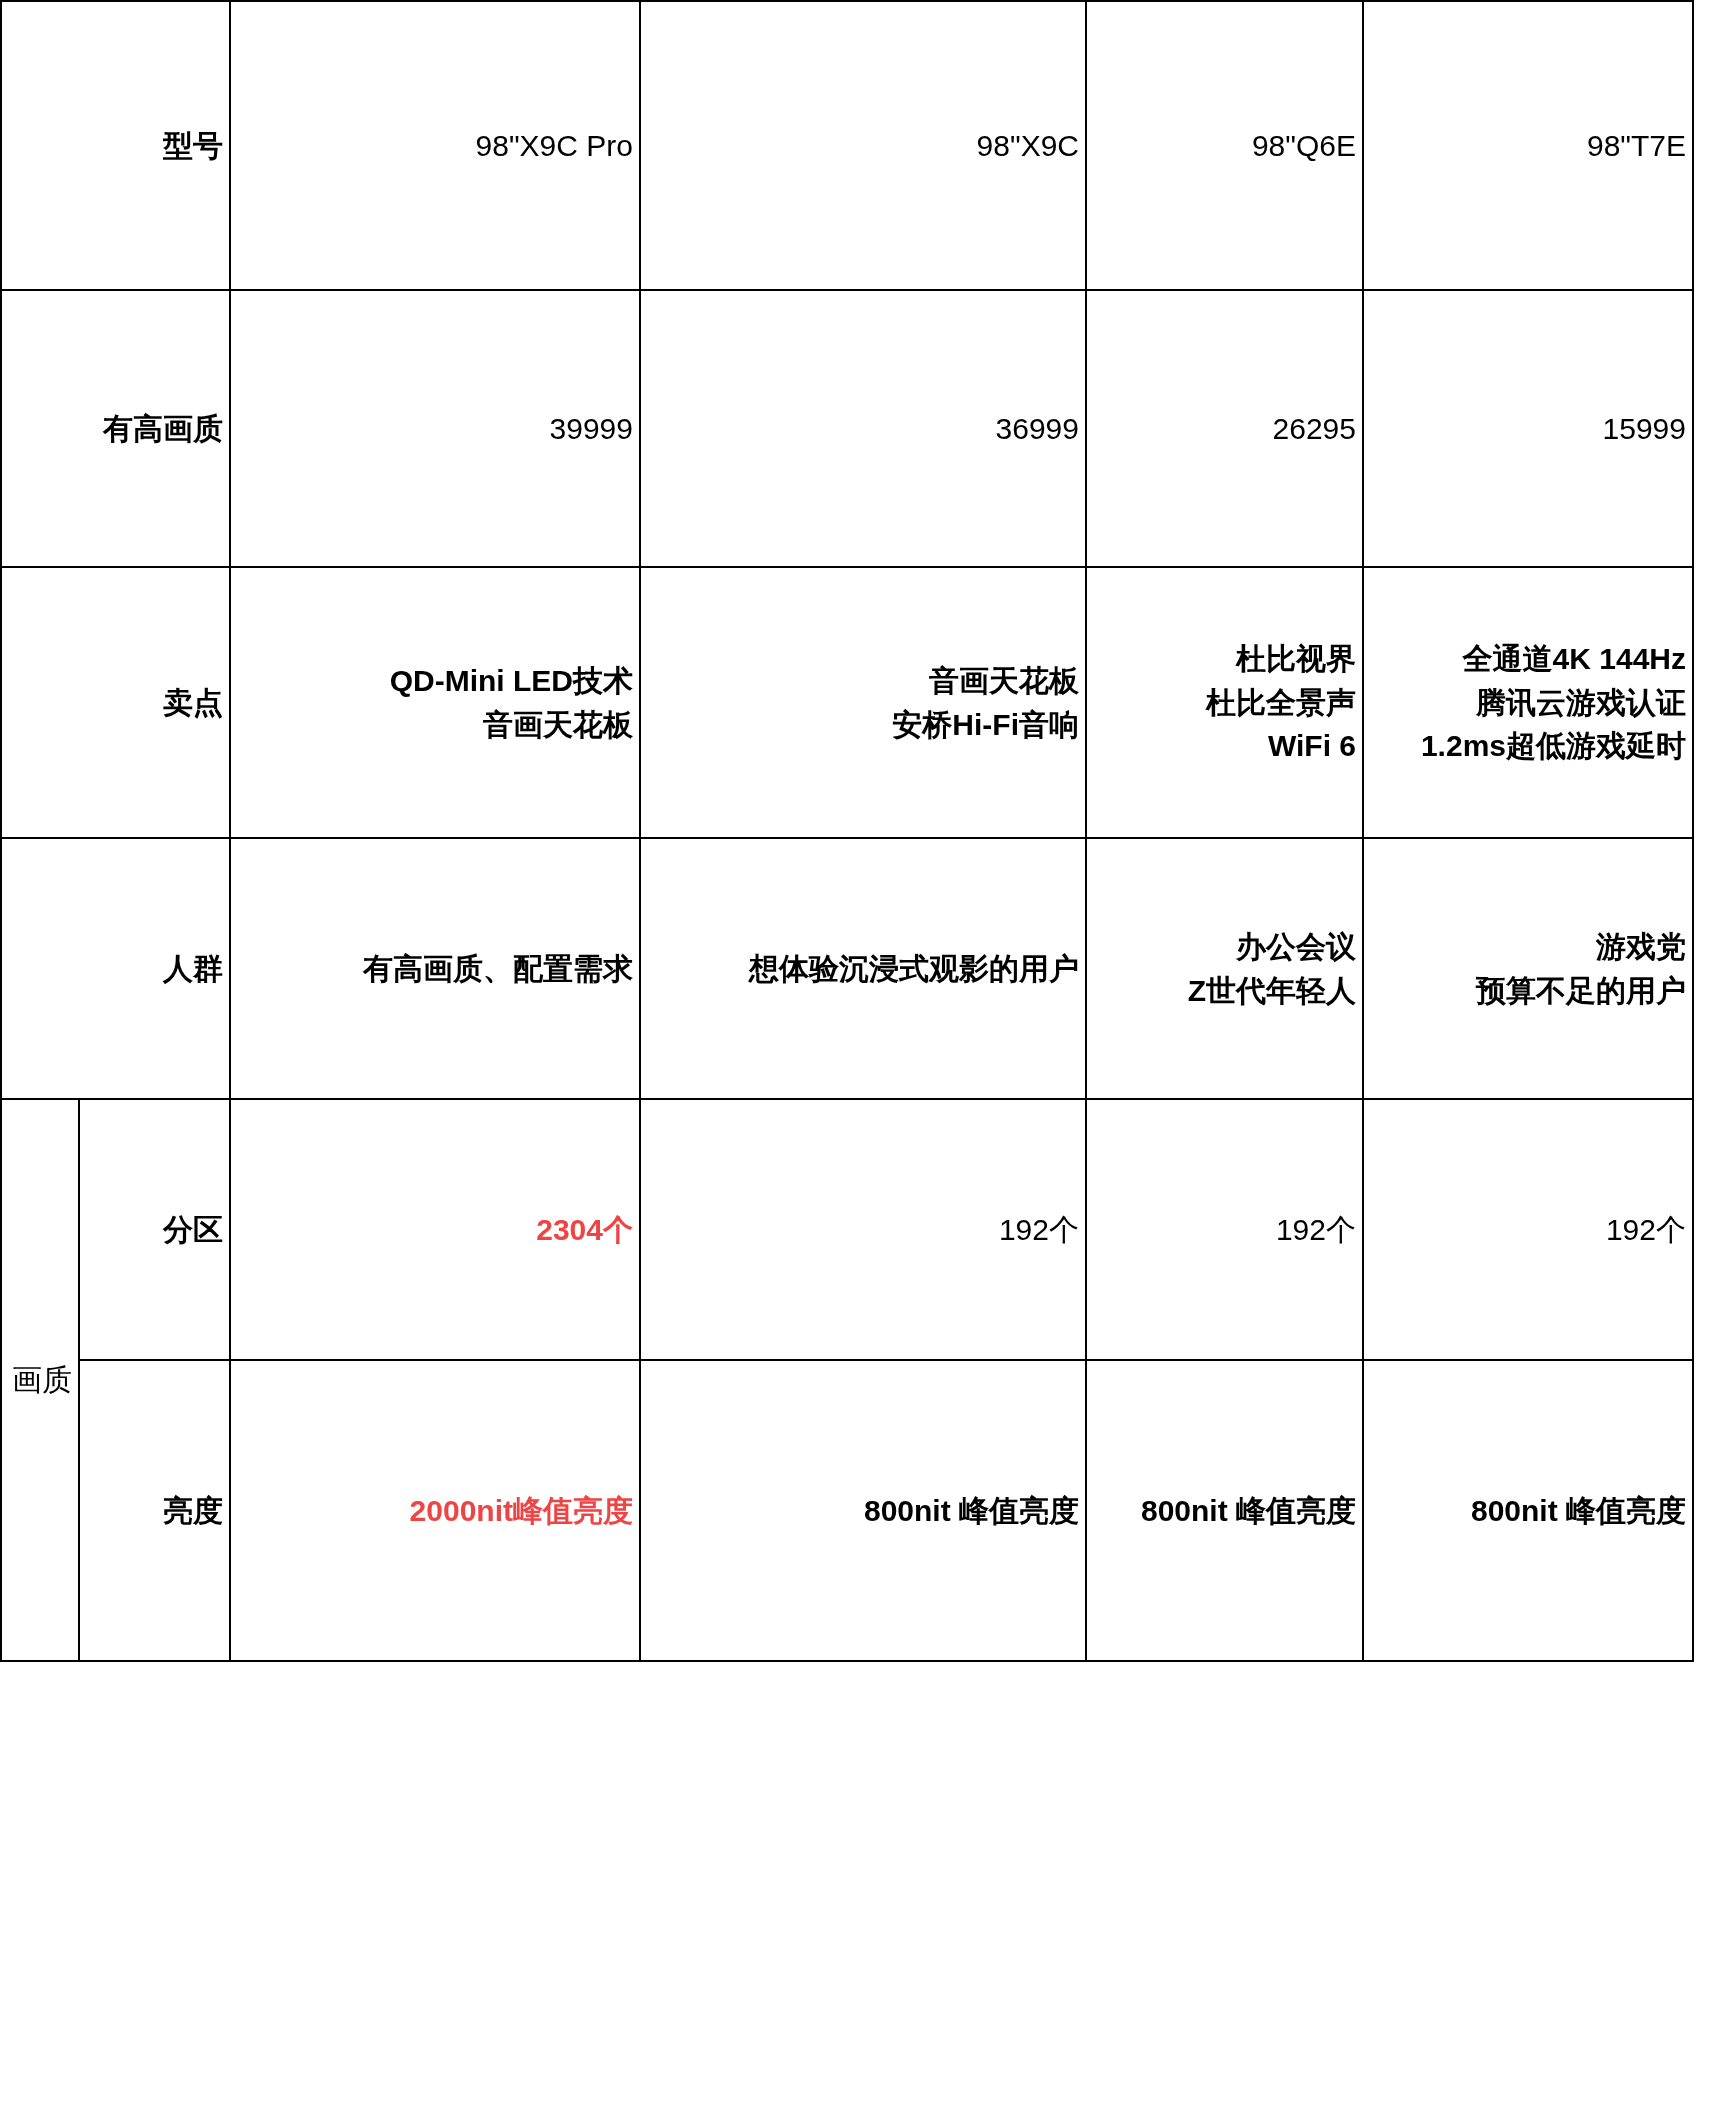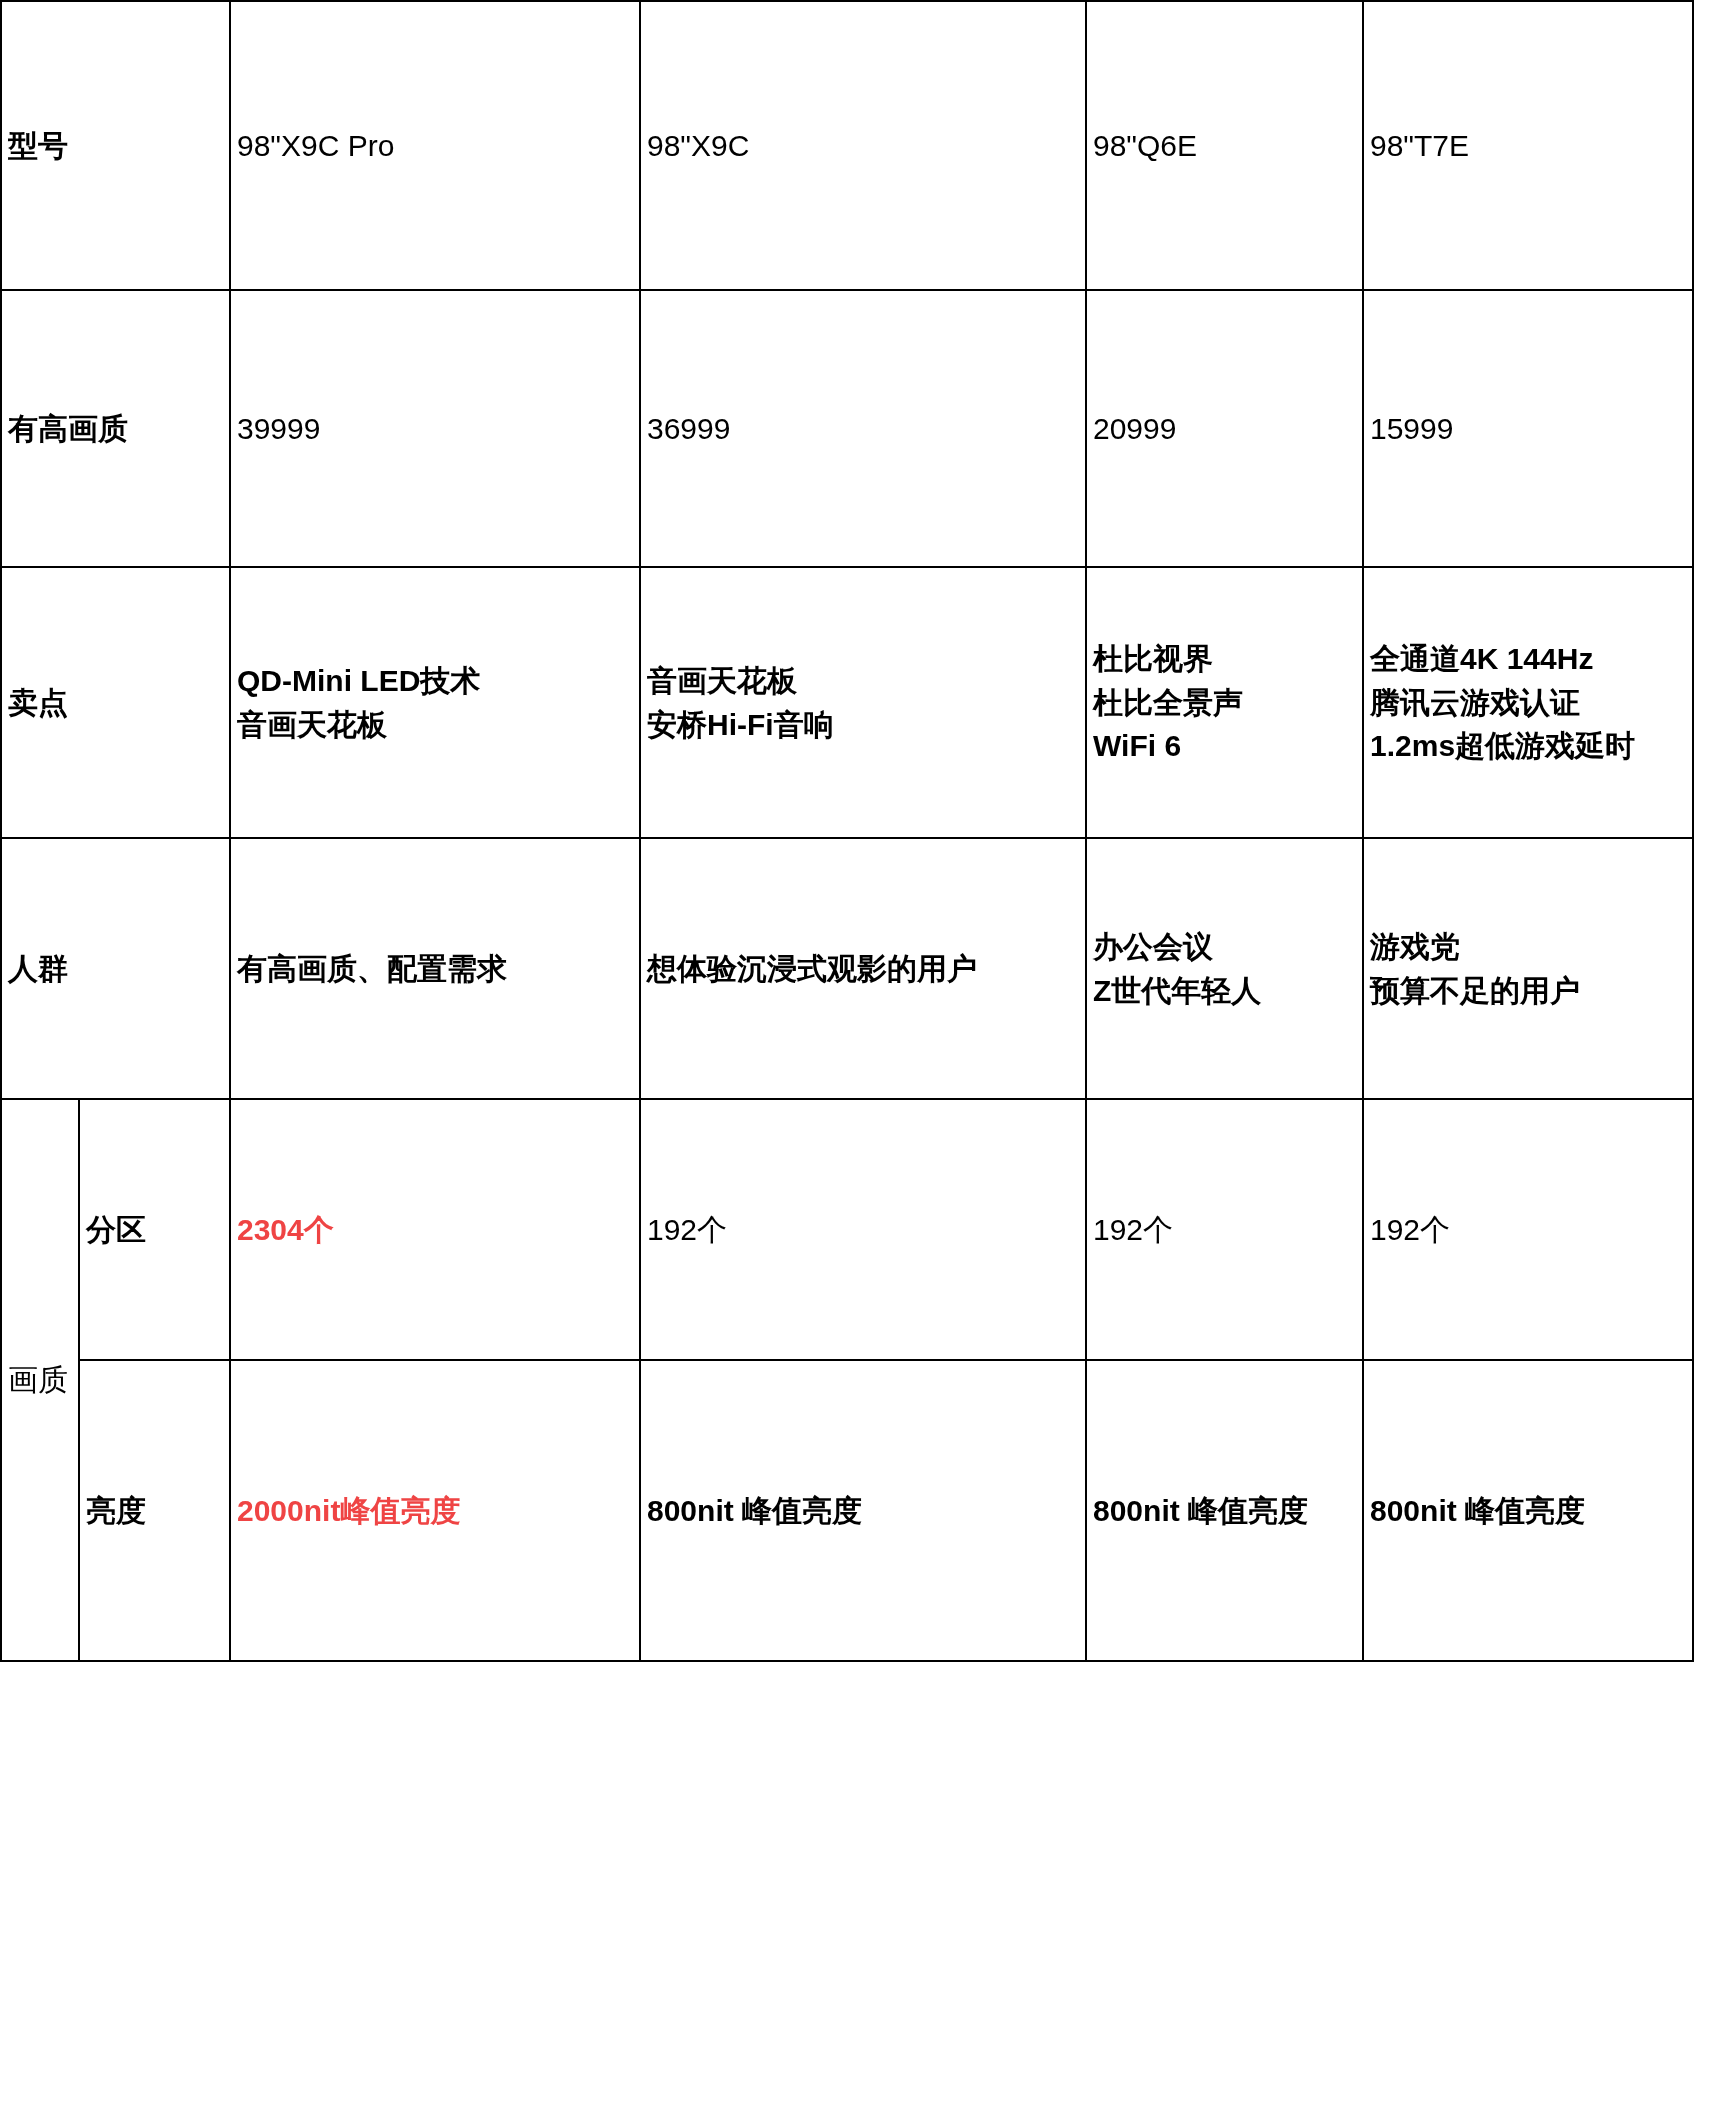--- a/index.html
+++ b/index.html
@@ -22,21 +22,21 @@
   }
   table.cmp {
     border-collapse: collapse;
     table-layout: fixed;
     width: 1692px;
     margin-left: 0px;
     margin-top: 0px;
   }
   table.cmp td {
     border: 2px solid #000000;
-    text-align: left;
+    text-align: right;
     vertical-align: middle;
     font-size: 30px;
     line-height: 1.45;
     padding: 4px 6px;
     word-break: break-word;
   }
   
   col.c-grp   { width: 78px; }
   col.c-label { width: 151px; }
   col.c-a     { width: 410px; }
@@ -95,21 +95,21 @@
         <td class="plain">98"X9C Pro</td>
         <td class="plain">98"X9C</td>
         <td class="plain">98"Q6E</td>
         <td class="plain">98"T7E</td>
       </tr>
 
       <tr class="row-price">
         <td class="label-cell" colspan="2">有高画质</td>
         <td class="plain">39999</td>
         <td class="plain">36999</td>
-        <td class="plain">20999</td>
+        <td class="plain">26295</td>
         <td class="plain">15999</td>
       </tr>
 
       <tr class="row-selling">
         <td class="label-cell" colspan="2">卖点</td>
         <td class="bold multi">QD-Mini LED技术
 音画天花板</td>
         <td class="bold multi">音画天花板
 安桥Hi-Fi音响</td>
         <td class="bold multi">杜比视界

